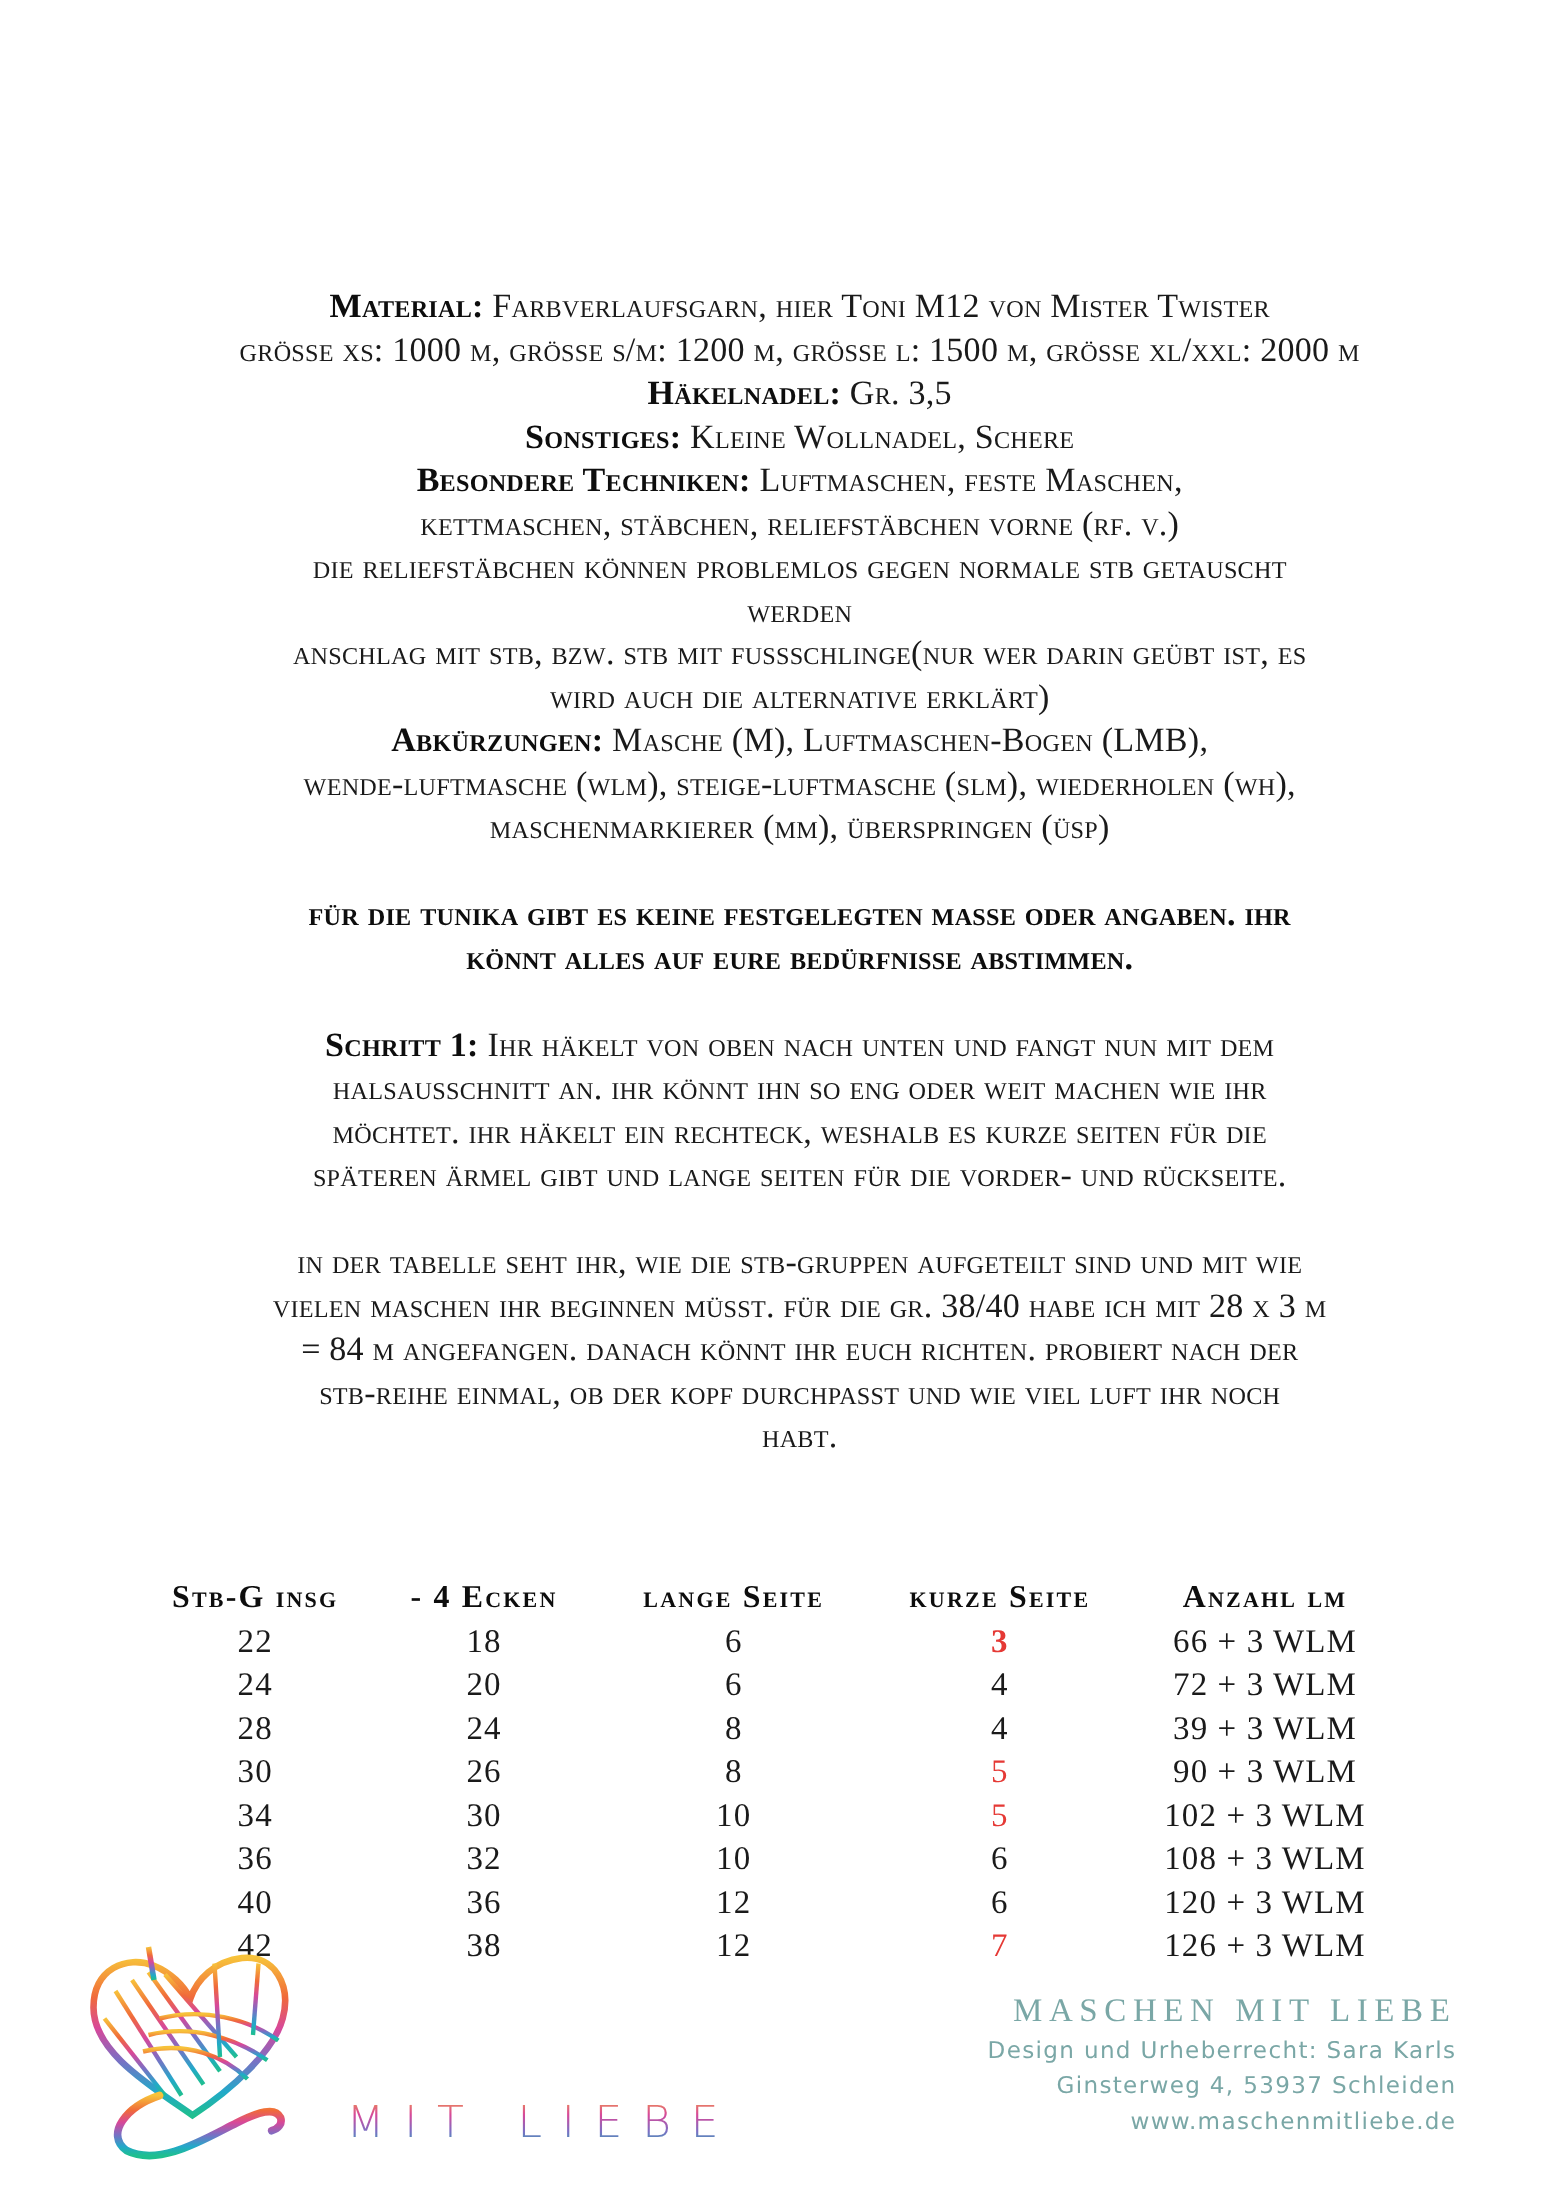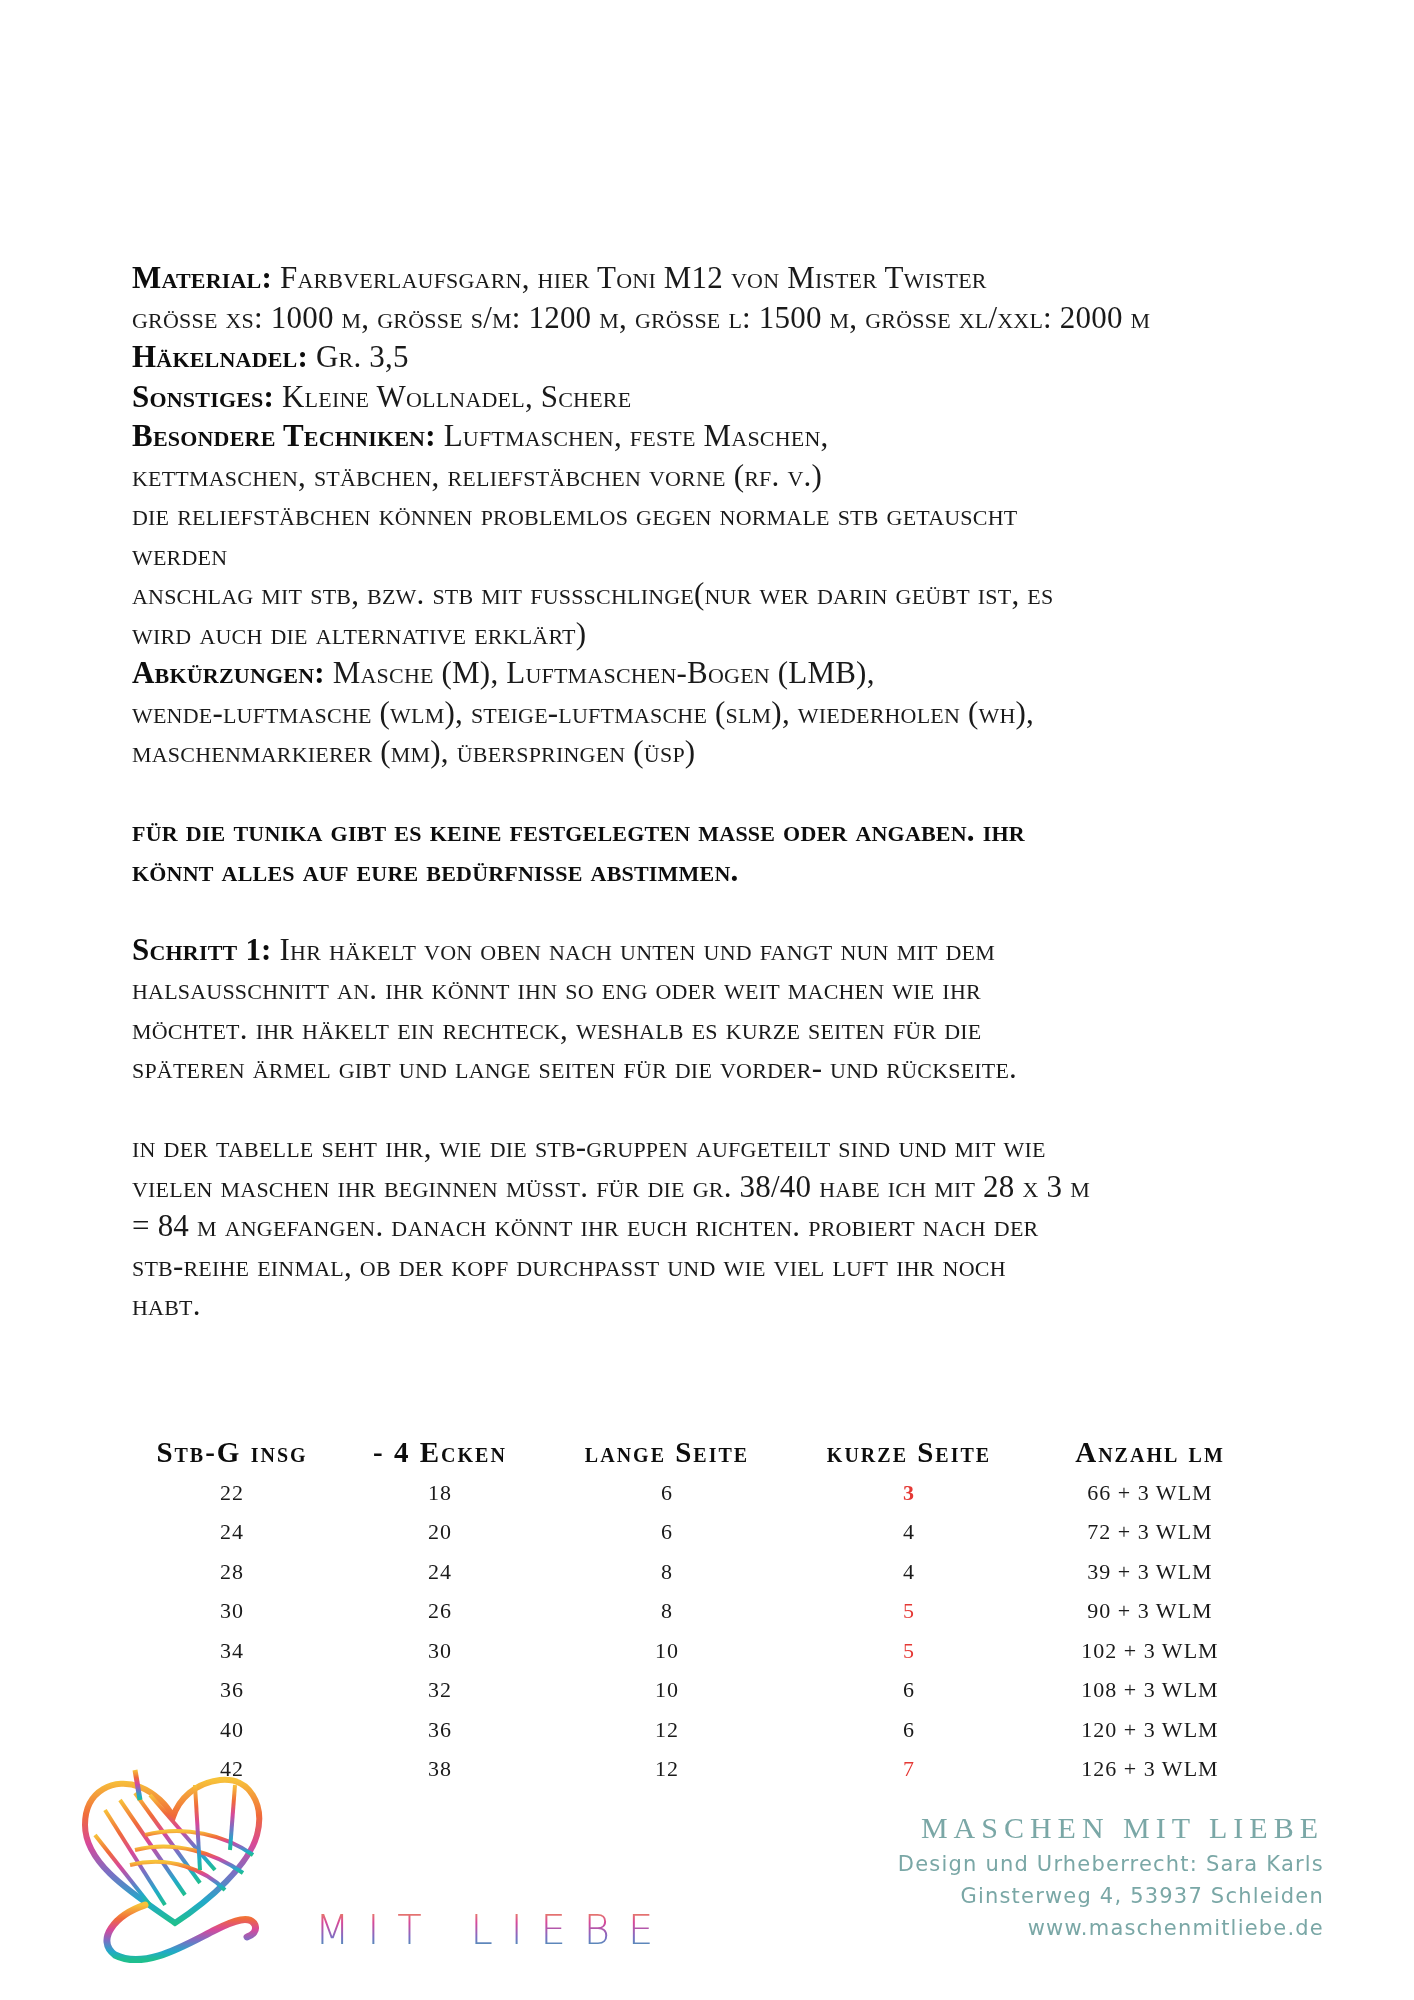--- a/index.html
+++ b/index.html
@@ -2,21 +2,21 @@
 <html><head>
 <meta charset="utf-8">
 <style>
   html, body { margin: 0; padding: 0; background: #ffffff; }
   body {
     width: 1414px; height: 2000px; position: relative; overflow: hidden;
     font-family: "Liberation Serif", "DejaVu Serif", serif;
     color: #1a1a1a;
   }
   .content {
-    position: absolute; left: 132px; top: 258px; width: 1140px;
+    position: absolute; left: 157px; top: 258px; width: 1140px; text-align: center;
   }
   .line {
     font-variant: small-caps;
     text-transform: lowercase;
     font-size: 31px;
     line-height: 39.5px;
     letter-spacing: 0.2px;
     white-space: nowrap;
   }
   .line .cap { text-transform: none; }
@@ -26,21 +26,21 @@
   .boldpara .line { font-weight: bold; color: #0d0d0d; }
   .gap { height: 39.5px; }
 
   
   .table {
     position: absolute; left: 143px; top: 1404px; width: 1110px; margin-top: 29px;
   }
   .trow { position: relative; height: 39.5px; }
   .cell {
     position: absolute; top: 0; transform: translateX(-50%);
-    font-size: 22px; line-height: 39.5px; white-space: nowrap;
+    font-size: 30px; line-height: 39.5px; white-space: nowrap;
     font-variant: small-caps;
   }
   .thead .cell { font-weight: bold; letter-spacing: 2px; font-size: 29px; color: #0d0d0d; }
   .c0 { left: 89px; }
   .c1 { left: 297px; }
   .c2 { left: 524px; }
   .c3 { left: 766px; }
   .c4 { left: 1007px; }
   .red { color: #e53935; }
   .red.bold { font-weight: bold; }

